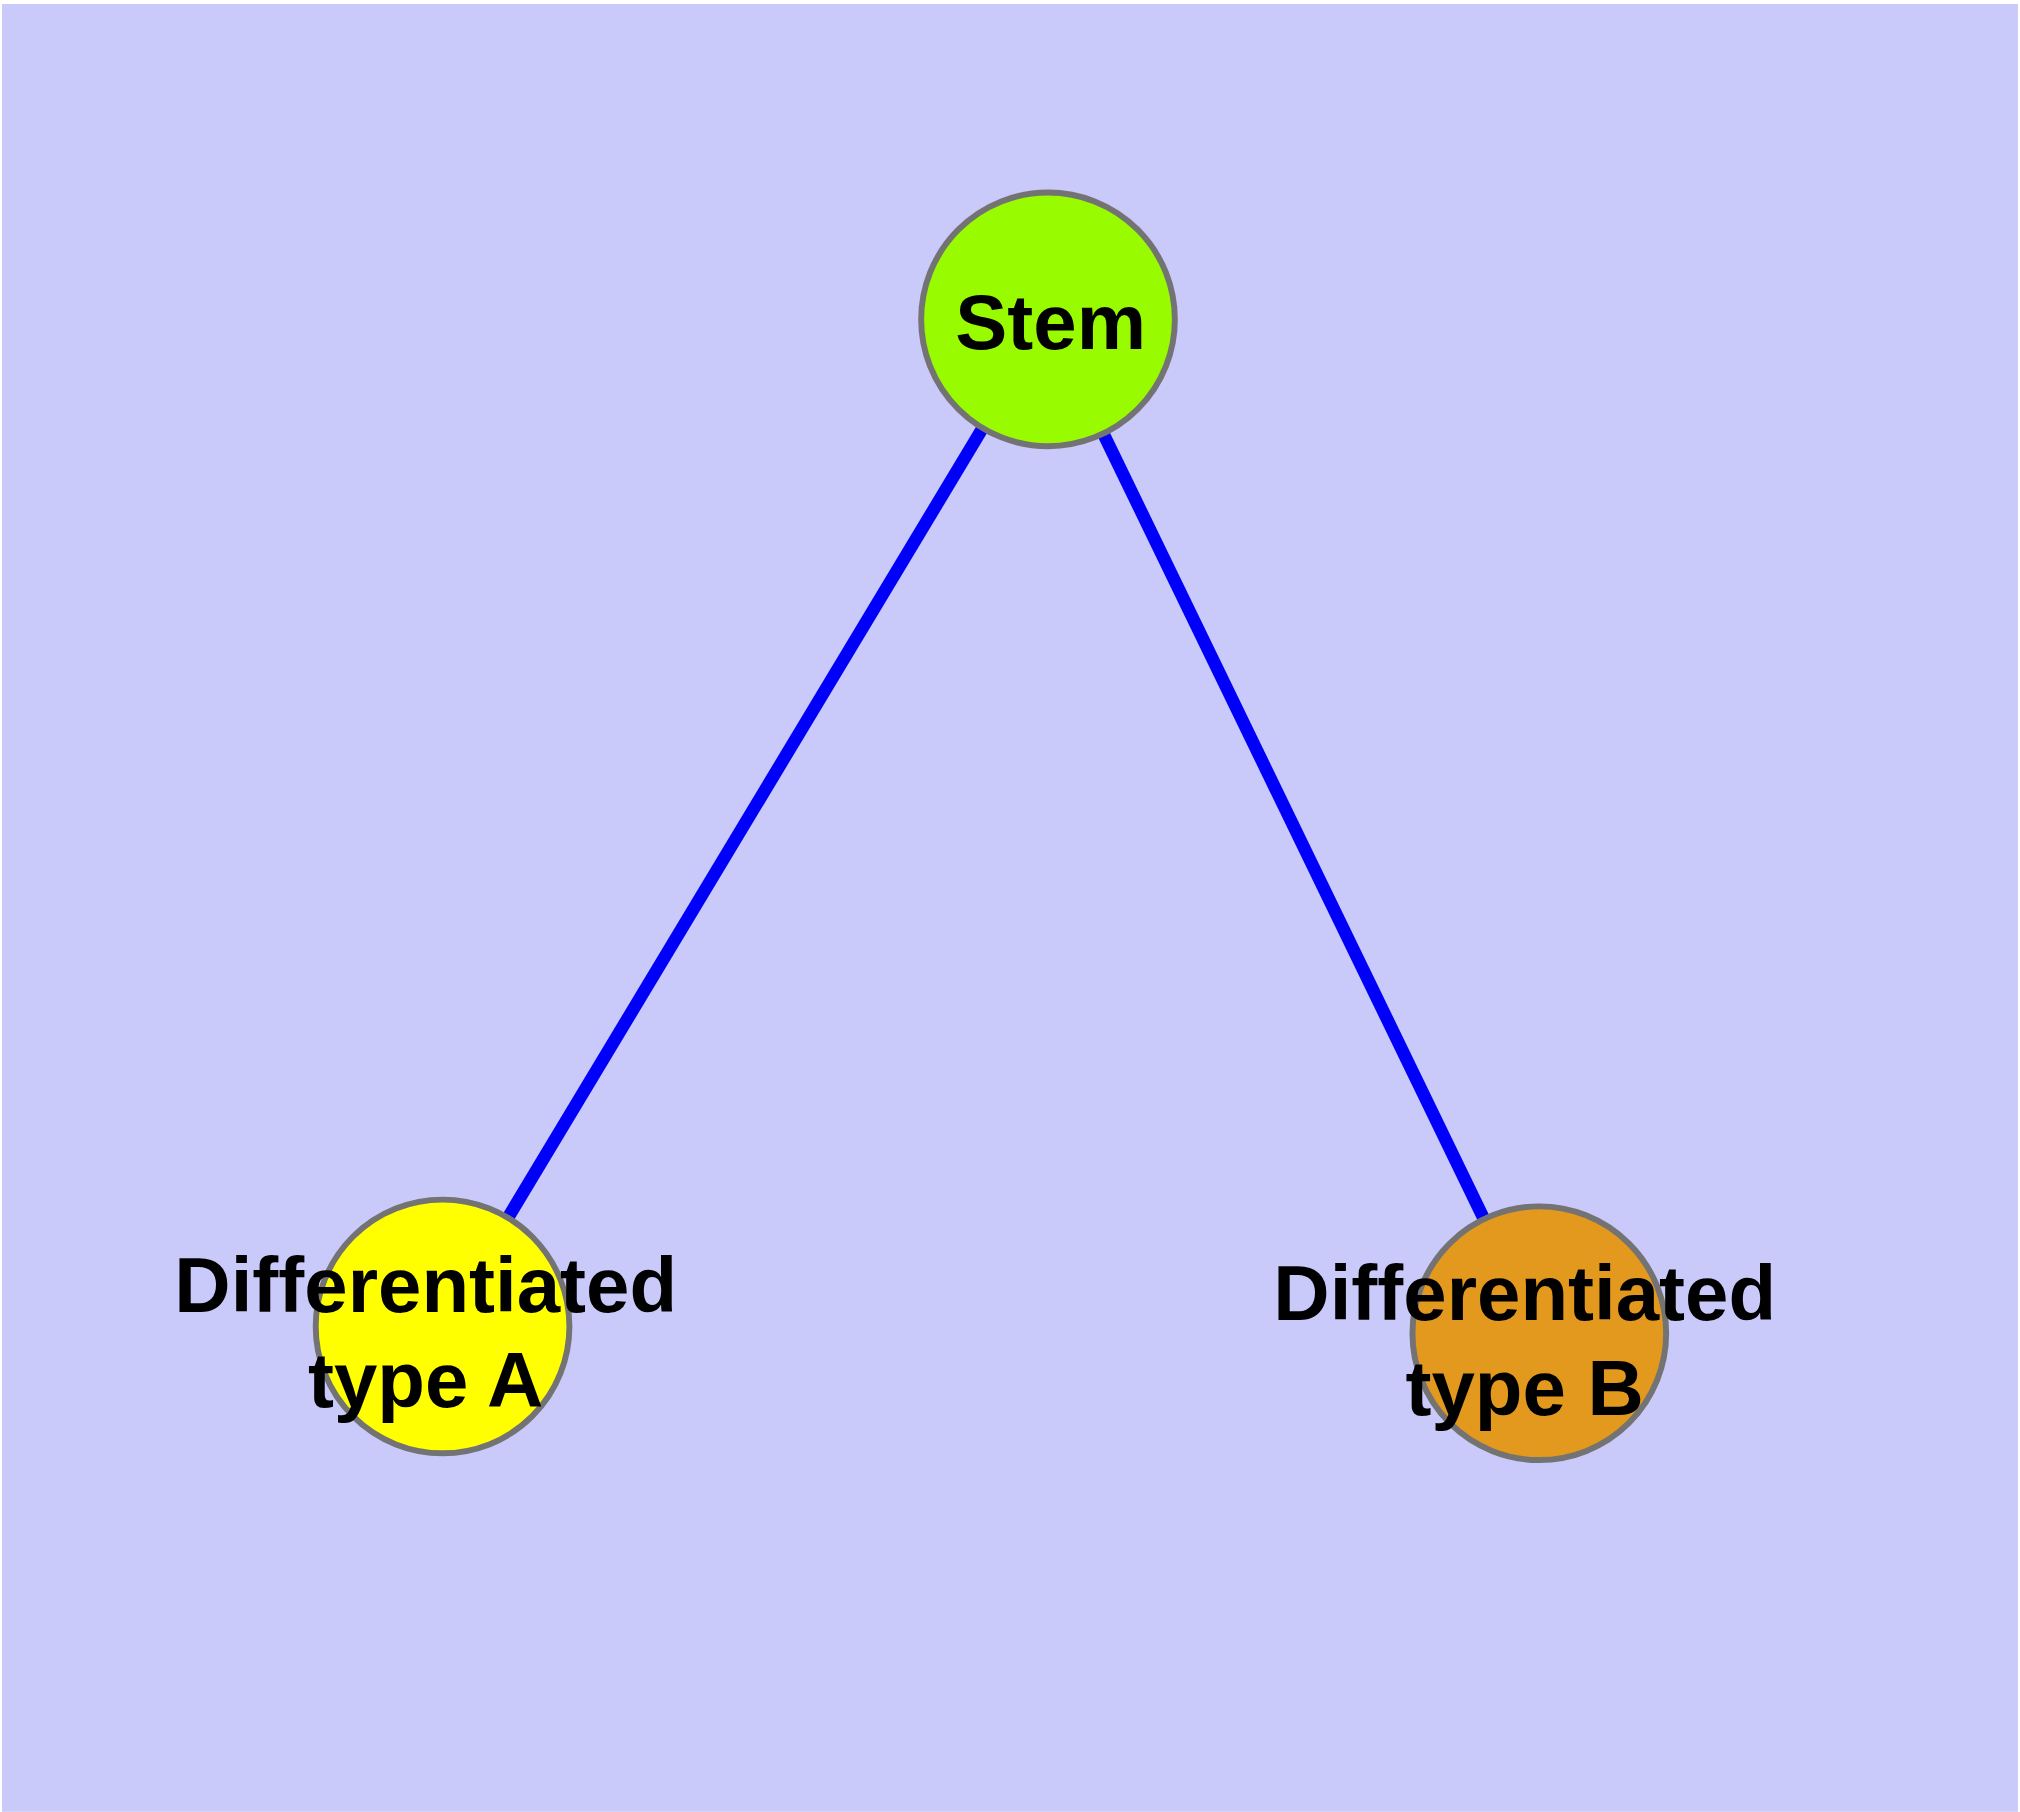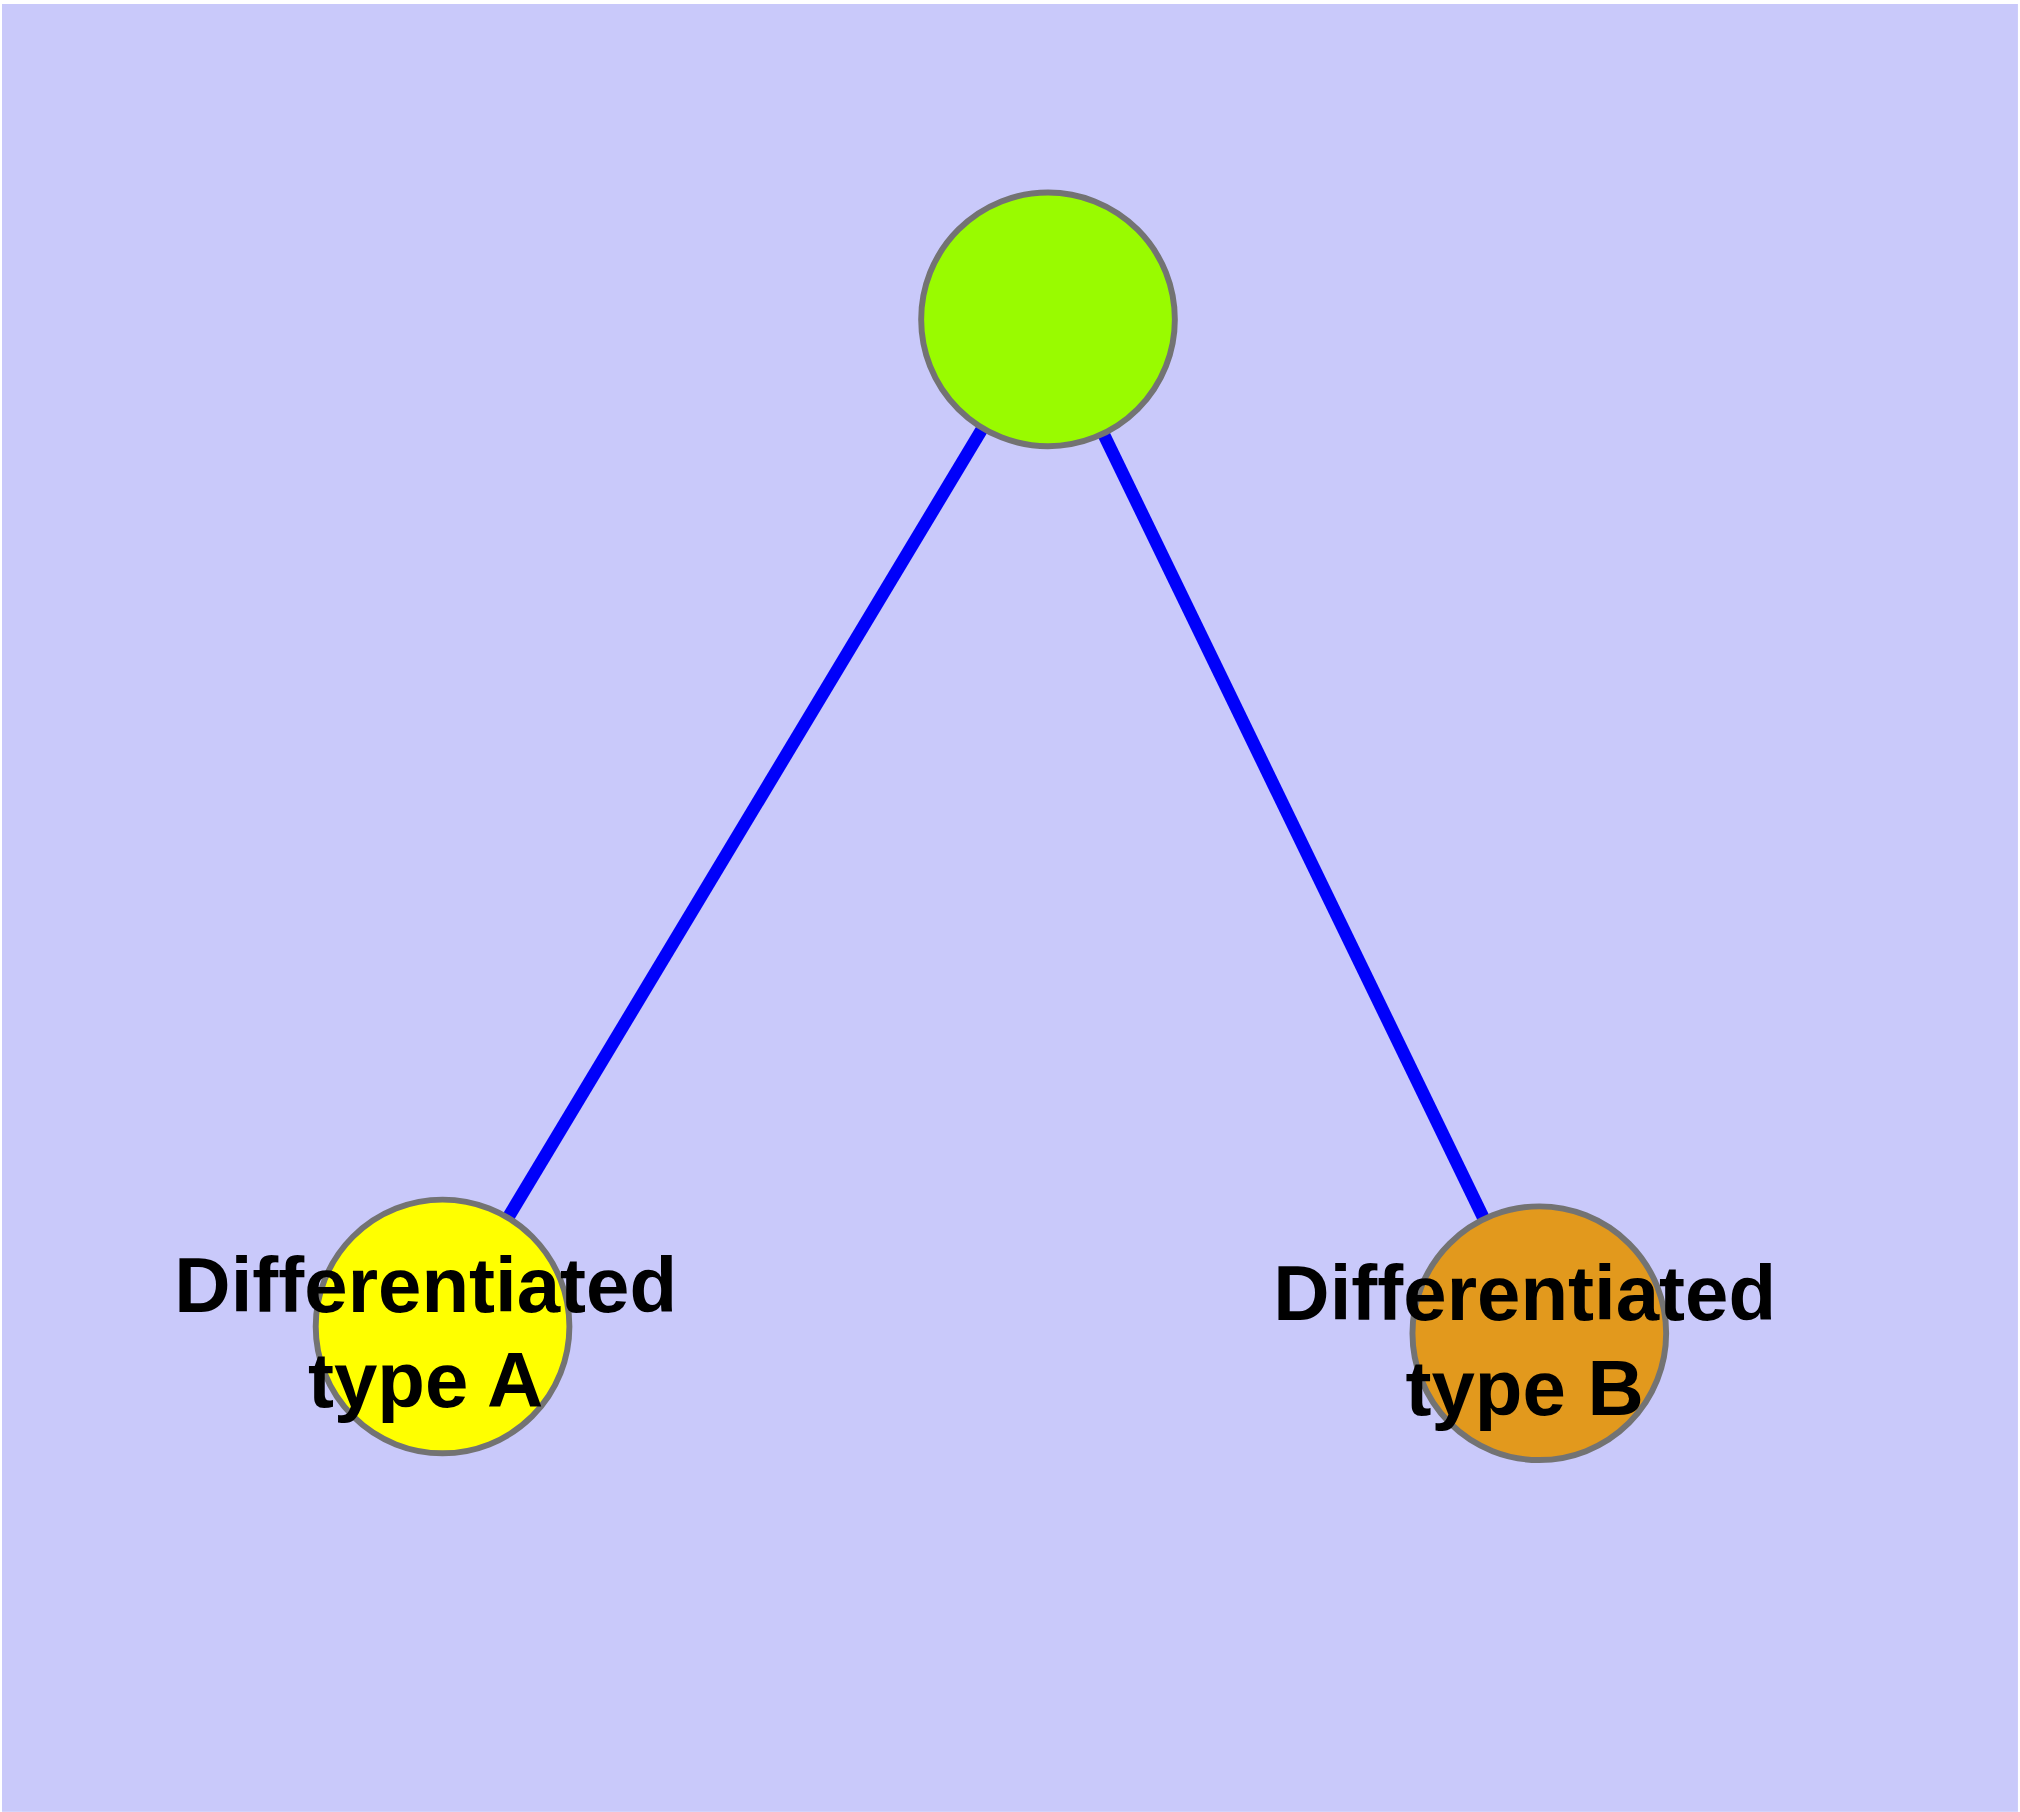--- a/index.html
+++ b/index.html
@@ -61,20 +61,21 @@
       <rect x="0" y="0" width="2384" height="2138" fill="#C9C9FA"></rect>
 
       <line class="edge" x1="1237" y1="373" x2="521" y2="1564" stroke="#0000FA"></line>
       <line class="edge" x1="1237" y1="373" x2="1818" y2="1572" stroke="#0000FA"></line>
 
       <circle class="node-circle" cx="1237" cy="373" r="150" fill="#99FB00" stroke="#737373"></circle>
       <circle class="node-circle" cx="521" cy="1564" r="150" fill="#FFFF00" stroke="#737373"></circle>
       <circle class="node-circle" cx="1818" cy="1572" r="150" fill="#E2991D" stroke="#737373"></circle>
     </svg>
 
+    <div class="node-label" style="left: 1049px; top: 318px;">Stem</div>
 
     <div class="node-label" style="left: 424px; top: 1329px;">Differentiated
 type A</div>
 
     <div class="node-label" style="left: 1523px; top: 1337px;">Differentiated
 type B</div>
   </div>
 </div>
 
 

